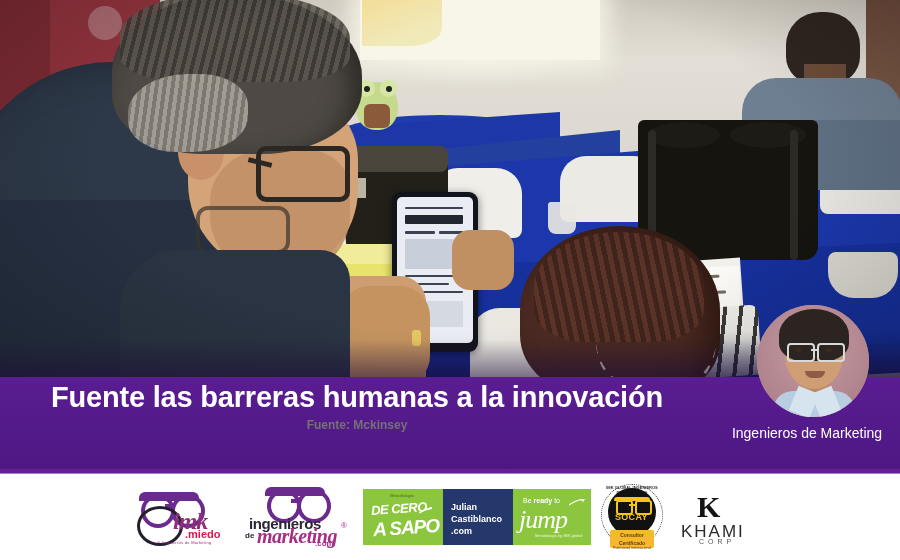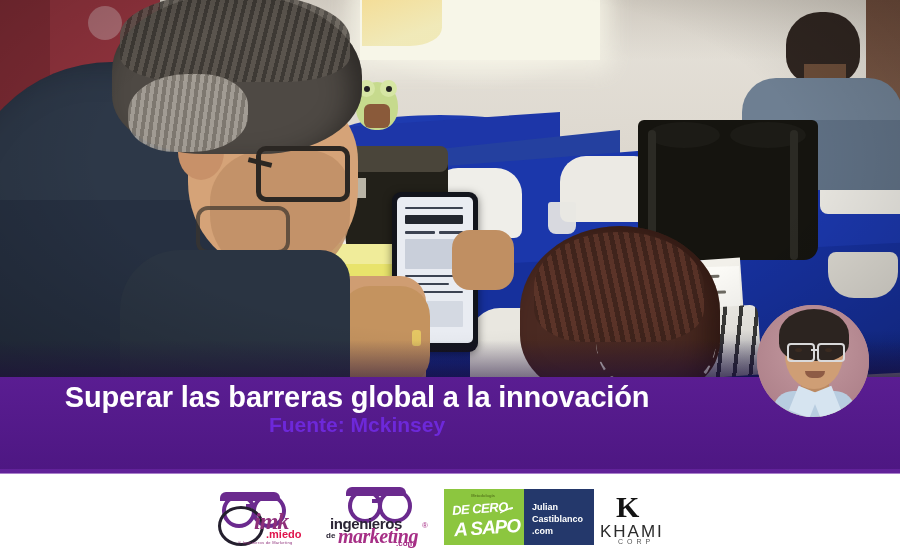--- a/index.html
+++ b/index.html
@@ -148,21 +148,21 @@
       background:linear-gradient(180deg,#5a1d92 0%,#4d1782 100%);}
   .banner-edge{position:absolute;left:0;top:469px;width:900px;height:5px;background:#6f2aa8;opacity:.6;}
 
   .ttl-wrap{position:absolute;left:0;top:377px;width:714px;height:96px;
             display:flex;flex-direction:column;align-items:center;justify-content:flex-start;
             padding-top:3px;box-sizing:border-box;}
   .ttl1{color:#fff;font-size:30px;line-height:34px;font-weight:400;letter-spacing:.2px;
         font-family:"Liberation Sans",sans-serif;}
   .ttl2{color:#fff;font-size:29px;line-height:34px;font-weight:700;letter-spacing:-.2px;
         font-family:"Liberation Sans",sans-serif;white-space:nowrap;}
-  .ttl3{color:#6d28d9;font-size:21px;line-height:20px;font-weight:700;margin-top:1px;
+  .ttl3{color:#737373;font-size:12px;line-height:20px;font-weight:700;margin-top:1px;
         font-family:"Liberation Sans",sans-serif;}
 
   
   .avatar{position:absolute;left:757px;top:305px;width:112px;height:112px;border-radius:50%;
           overflow:hidden;background:#b98a92;}
   .av{position:absolute;}
   .av-bg{left:0;top:0;width:112px;height:112px;background:radial-gradient(circle at 50% 40%,#c49aa0,#a87a84);}
   .av-hair{left:22px;top:4px;width:70px;height:52px;background:#2c2420;border-radius:50% 50% 34% 34%;}
   .av-face{left:28px;top:16px;width:58px;height:68px;background:#cf9e75;border-radius:44% 44% 50% 50%;}
   .av-g1{left:30px;top:38px;width:24px;height:15px;border:2px solid #d9d9da;border-radius:4px;}
@@ -359,41 +359,42 @@
 
     <div class="ph photo-vig"></div>
     <div class="ph photo-bot"></div>
   </div>
 
   <div class="banner"></div>
   <div class="banner-inner"></div>
   <div class="banner-edge"></div>
 
   <div class="ttl-wrap">
-    <div class="ttl2">Superar las barreras global a la innovación</div>
+    <div class="ttl2">Fuente las barreras humanas a la innovación</div>
     <div class="ttl3">Fuente: Mckinsey</div>
   </div>
 
   <div class="avatar">
     <div class="av av-bg"></div>
     <div class="av av-shirt"></div>
     <div class="av av-neck"></div>
     <div class="av av-collarL"></div>
     <div class="av av-collarR"></div>
     <div class="av av-face"></div>
     <div class="av av-hair"></div>
     <div class="av av-eye1"></div>
     <div class="av av-eye2"></div>
     <div class="av av-g1"></div>
     <div class="av av-g2"></div>
     <div class="av av-gb"></div>
     <div class="av av-mouth"></div>
   </div>
 
   <div class="cap">
+    <div>Ingenieros de Marketing</div>
   </div>
 
   <div class="logos">
 
     <div class="logo l-imk">
       <div class="ph gl gl-l"></div>
       <div class="ph gl gl-r"></div>
       <div class="ph gl-br"></div>
       <div class="ph gl-t"></div>
       <div class="ph imk-o"></div>
@@ -425,21 +426,48 @@
     </div>
 
     <div class="logo l-jc">
       <div class="ph jc-t">
         <div>Julian</div>
         <div>Castiblanco</div>
         <div>.com</div>
       </div>
     </div>
 
-
+    <div class="logo l-jump">
+      <div class="ph jm-1">
+        <span>Be </span><span class="jm-1b">ready </span><span>to</span>
+      </div>
+      <div class="ph jm-2">jump</div>
+      <div class="ph jm-3">Metodología by IMK.global</div>
+      <svg class="ph jm-arrow" viewBox="0 0 16 8">
+        <path d="M0 6 Q7 1 15 0" stroke="#fff" stroke-width="1.2" fill="none"></path>
+        <path d="M11 0 l5 0 -2 3 z" fill="#fff"></path>
+      </svg>
+    </div>
+
+    <div class="logo l-socay">
+      <div class="ph sc-ring"></div>
+      <div class="ph sc-arc"></div>
+      <div class="ph sc-top">IMK GLOBAL INGENIEROS DE MARKETING</div>
+      <div class="ph sc-circ"></div>
+      <div class="ph sc-gt"></div>
+      <div class="ph sc-g1"></div>
+      <div class="ph sc-g2"></div>
+      <div class="ph sc-gb"></div>
+      <div class="ph sc-w">SOCAY</div>
+      <div class="ph sc-band">
+        <div class="sc-b1">Consultor</div>
+        <div class="sc-b1">Certificado</div>
+        <div class="sc-b2">Profesional internacional</div>
+      </div>
+    </div>
 
     <div class="logo l-khami">
       <div class="ph kh-m">K</div>
       <div class="ph kh-n">KHAMI</div>
       <div class="ph kh-c">CORP</div>
     </div>
 
   </div>
 </div>
 

